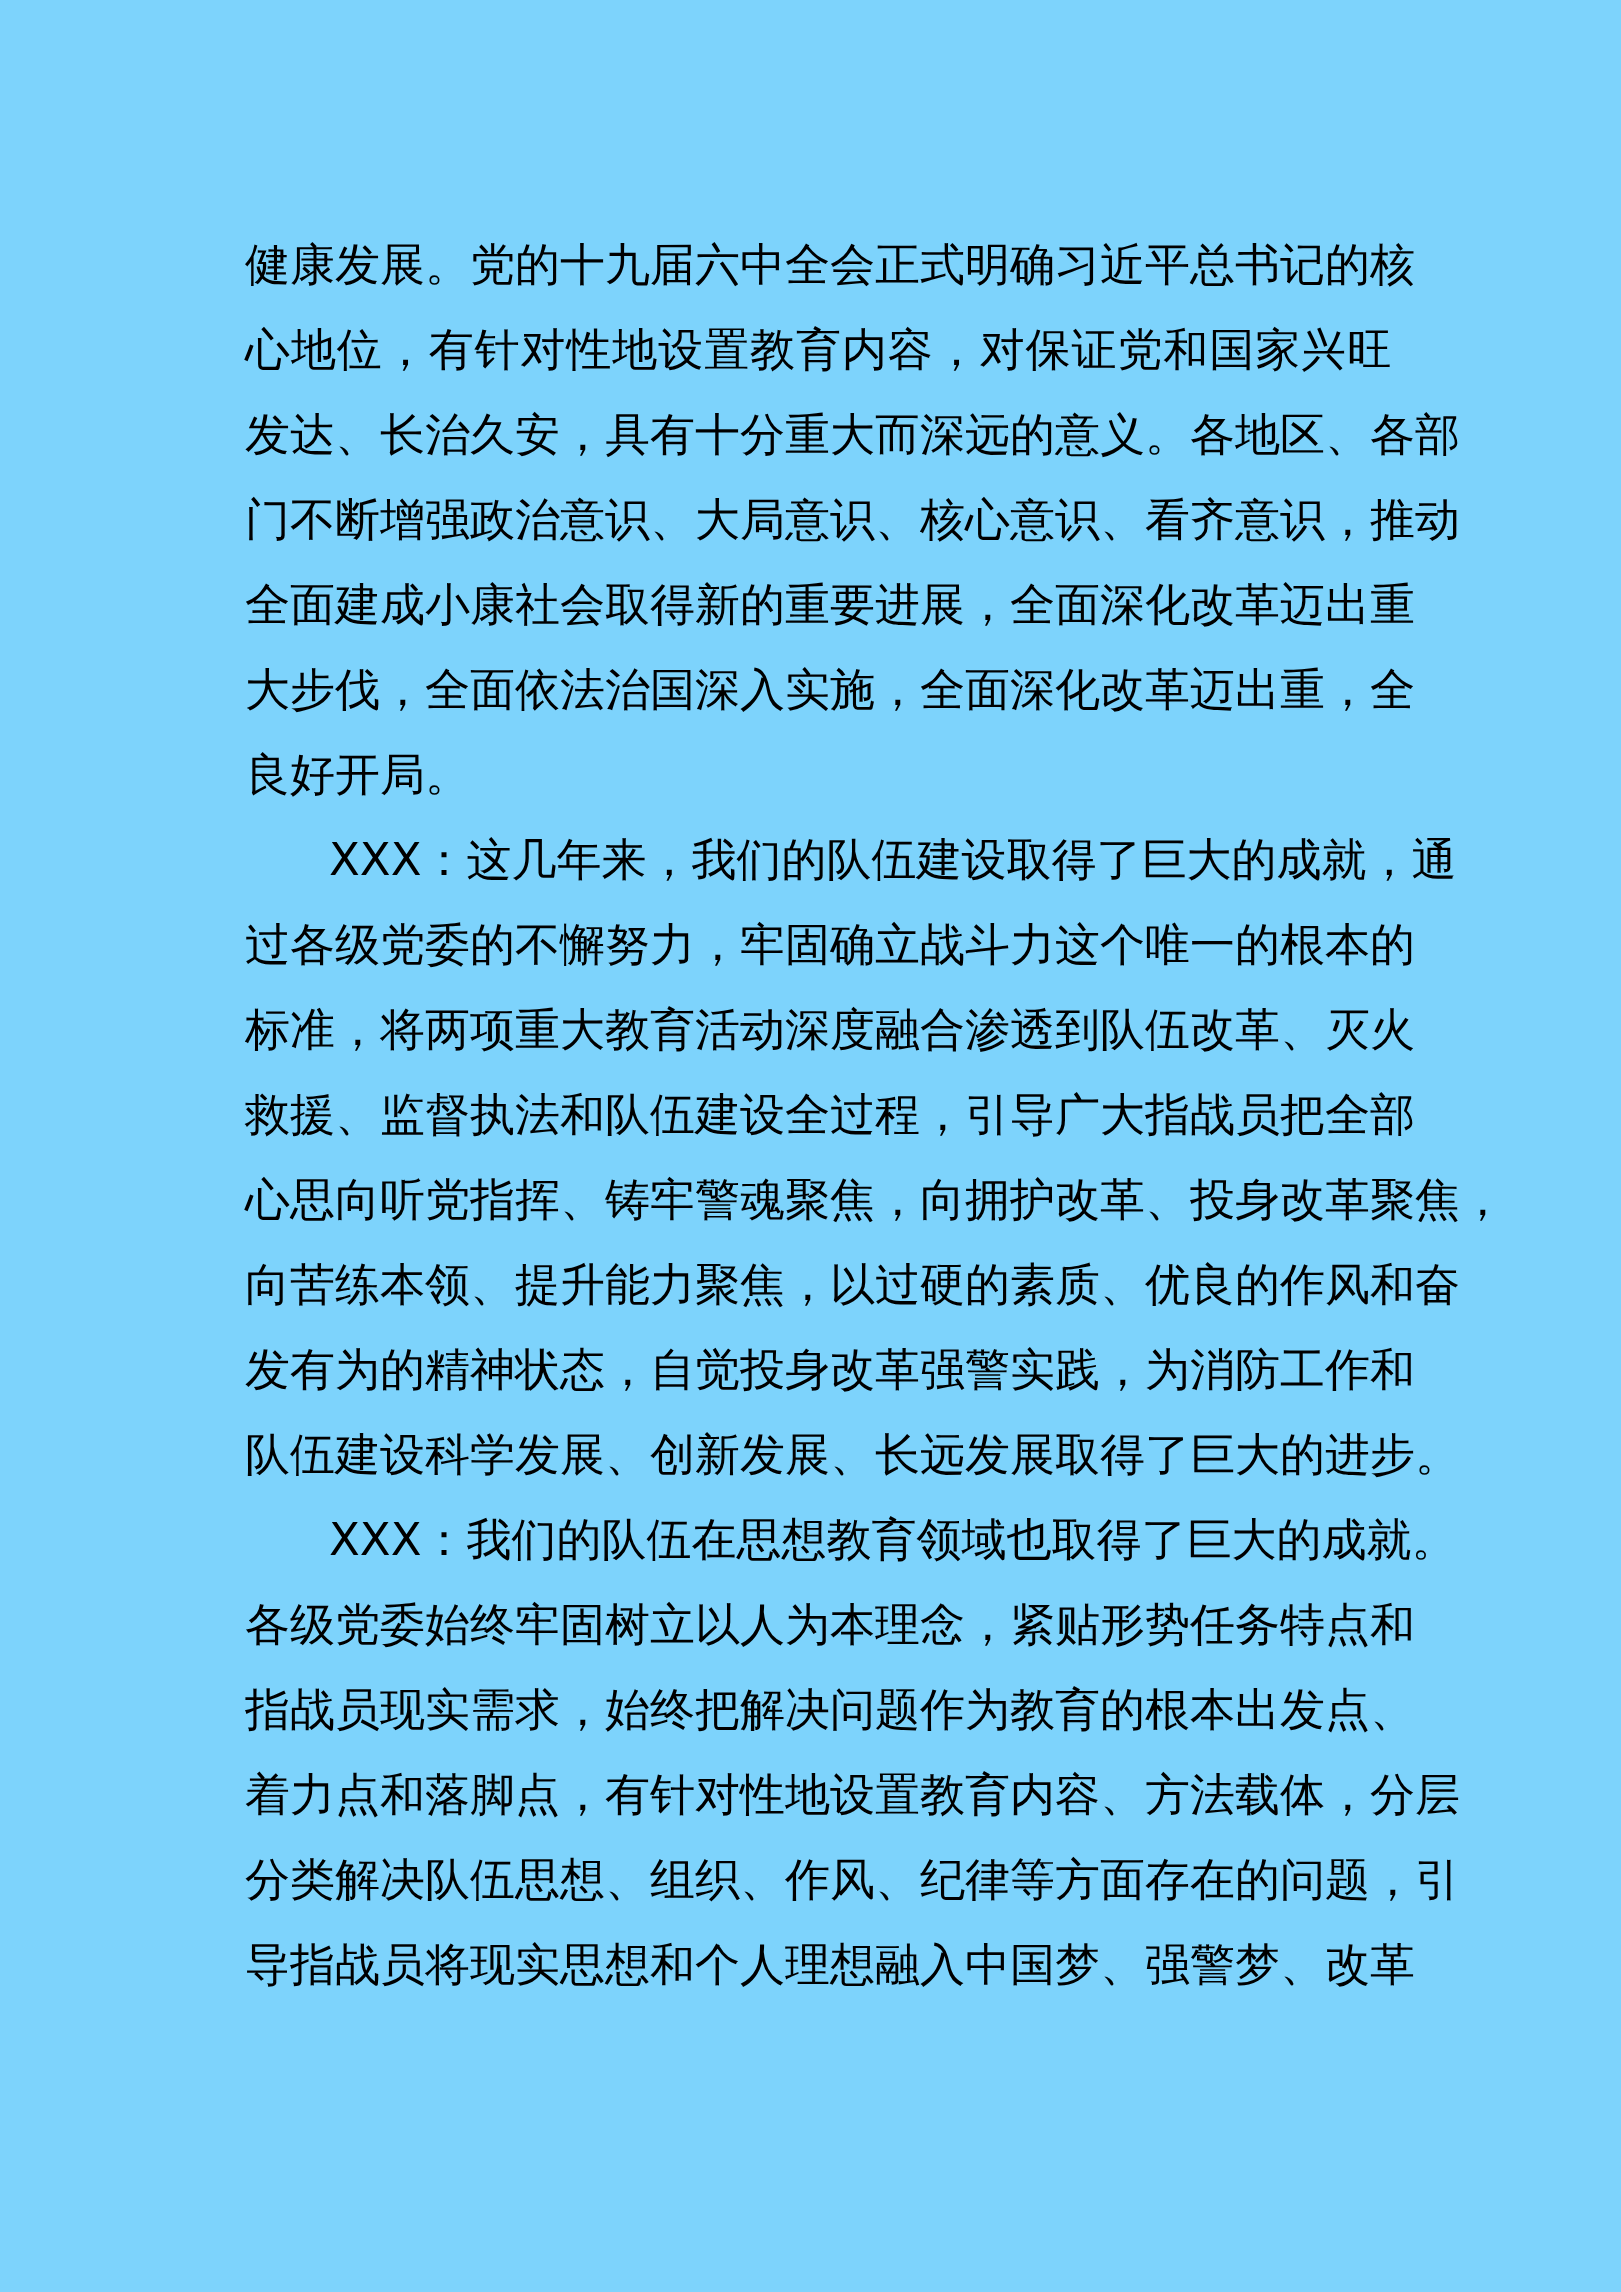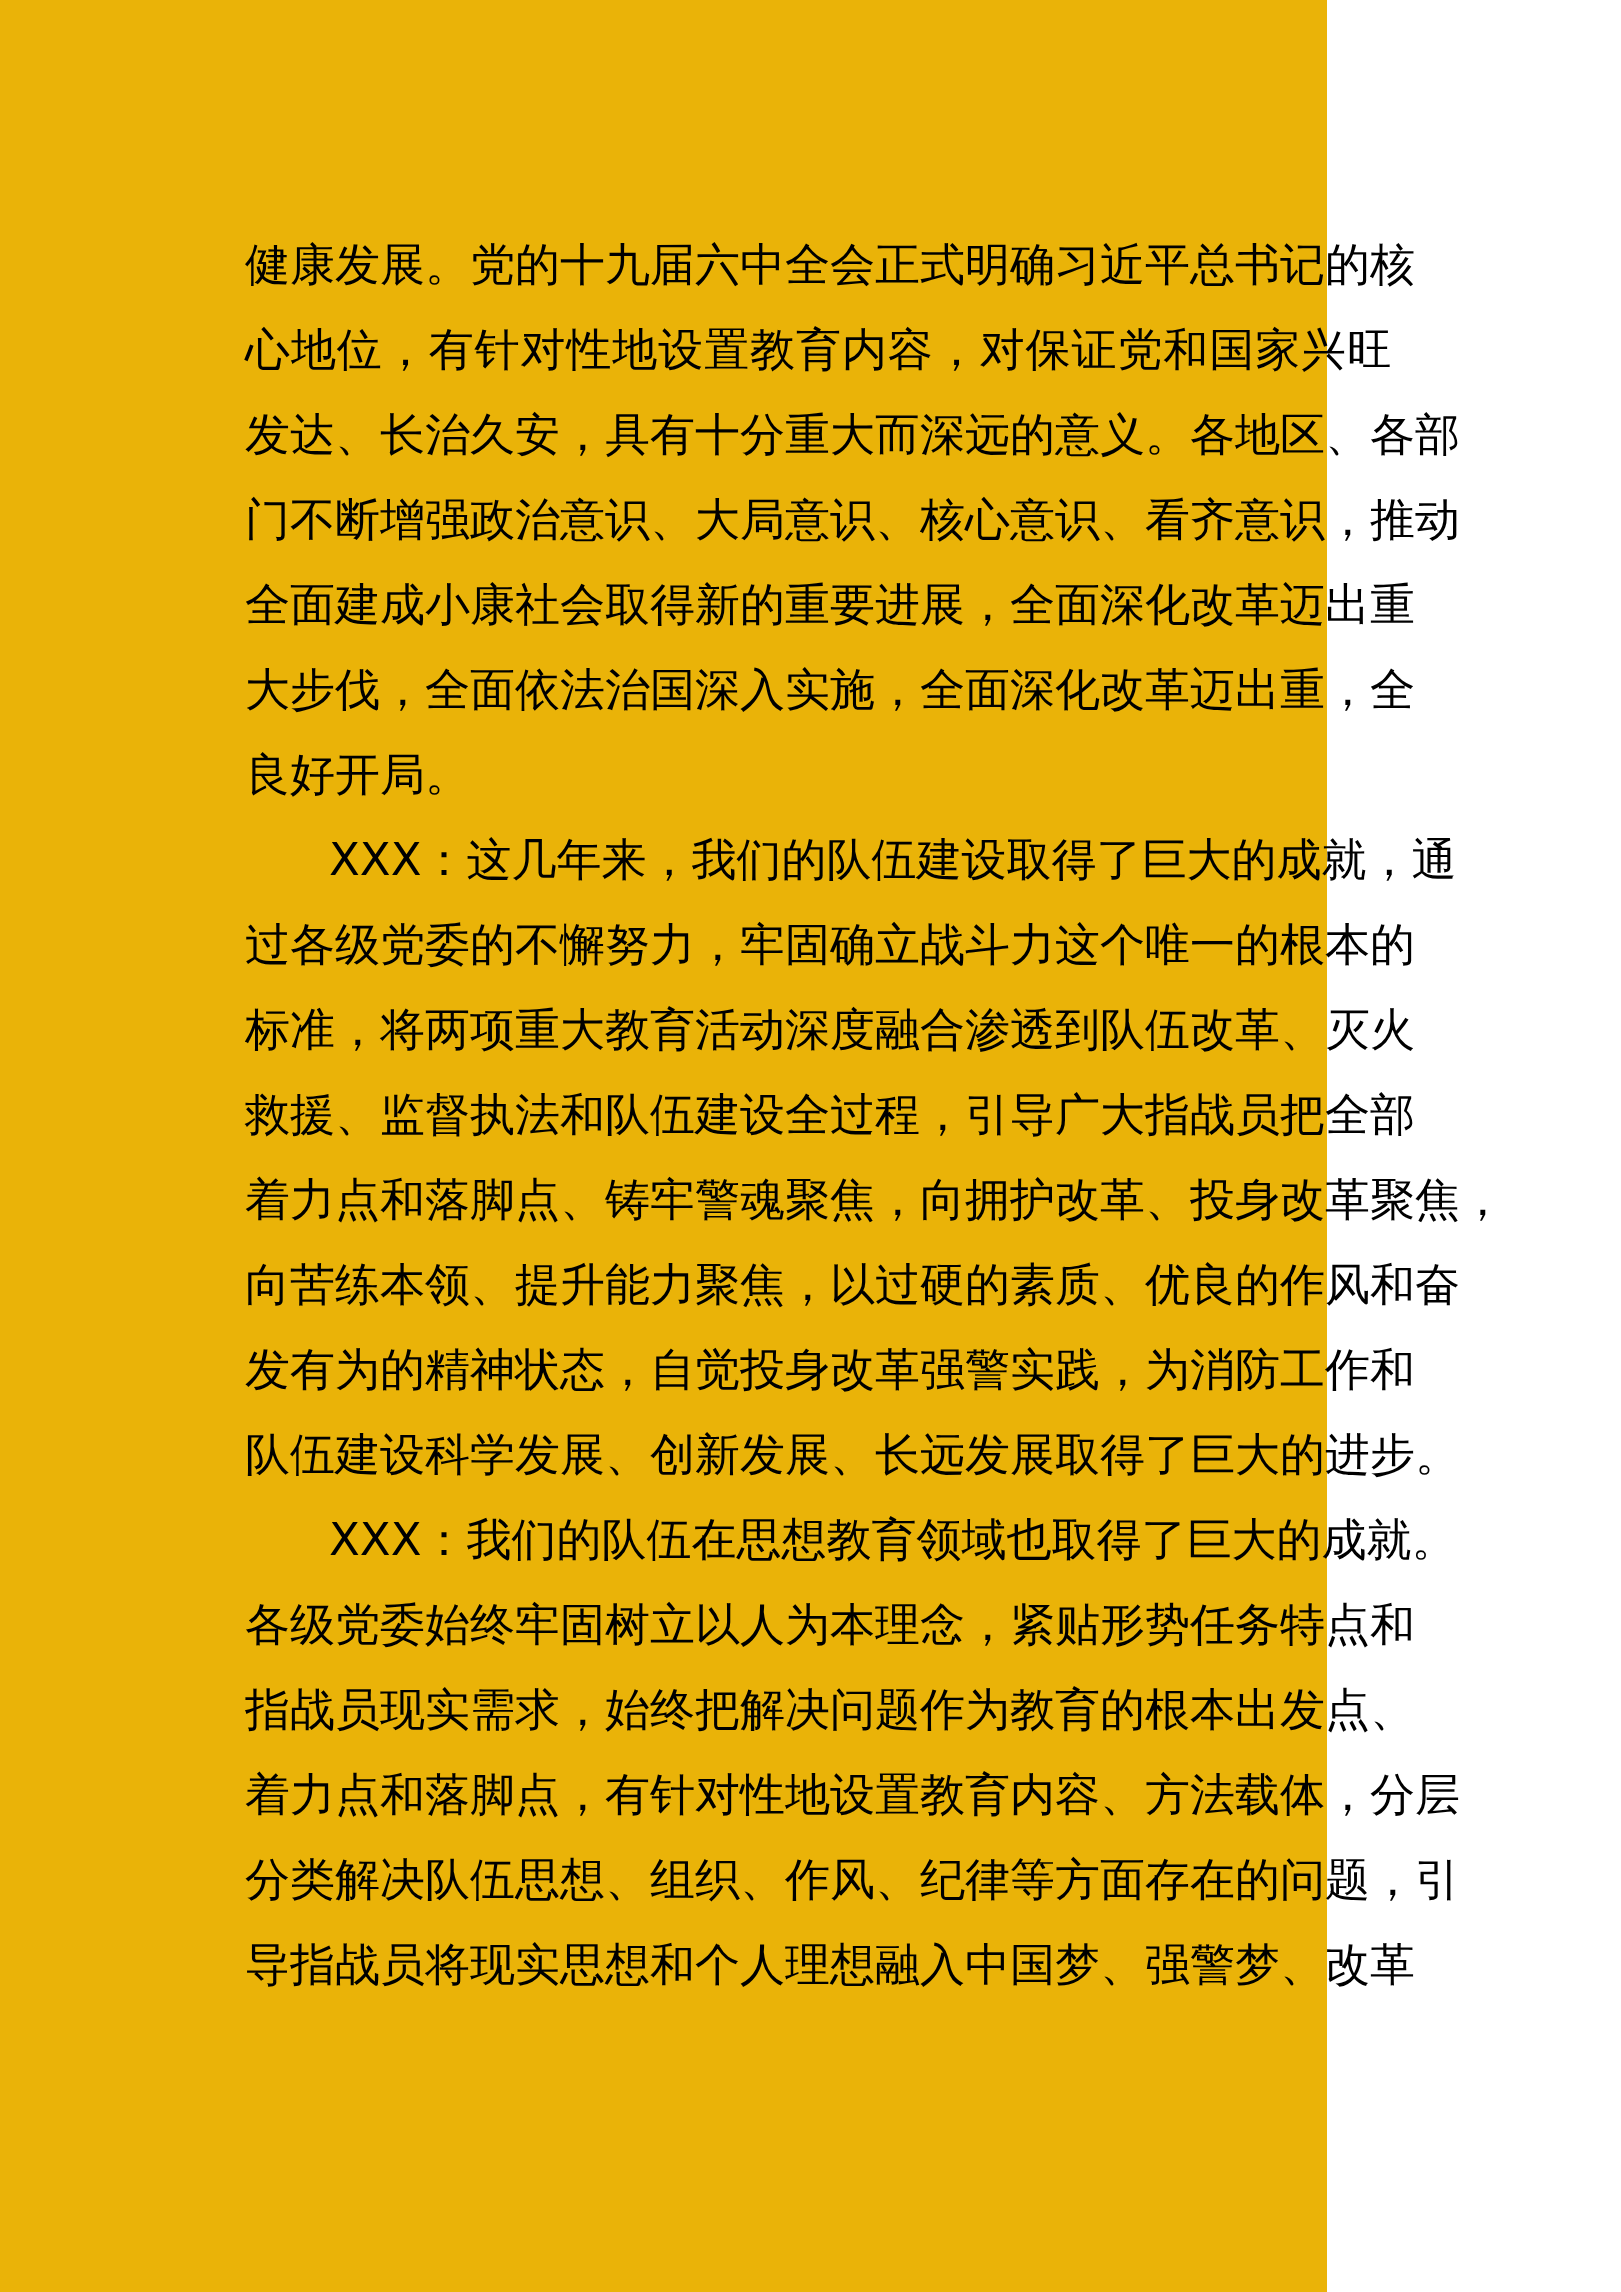--- a/index.html
+++ b/index.html
@@ -12,23 +12,23 @@
       height: 2293px;
       position: relative;
       overflow: hidden;
       font-family: "DejaVu Sans", "Liberation Sans", sans-serif;
       color: #000000;
     }
     .page {
       position: absolute;
       left: 0;
       top: 0;
-      width: 1327px;
+      width: 1621px;
       height: 2293px;
-      background: #eab308;
+      background: #7dd3fc;
     }
     .text-block {
       position: absolute;
       left: 245px;
       top: 222px;
       width: 1147px;
     }
     .line {
       display: block;
       height: 85px;
@@ -60,21 +60,21 @@
       <span class="line">全面建成小康社会取得新的重要进展，全面深化改革迈出重</span>
       <span class="line">大步伐，全面依法治国深入实施，全面深化改革迈出重，全</span>
       <span class="line last">良好开局。</span>
     </div>
 
     <div>
       <span class="line indent">XXX：这几年来，我们的队伍建设取得了巨大的成就，通</span>
       <span class="line">过各级党委的不懈努力，牢固确立战斗力这个唯一的根本的</span>
       <span class="line">标准，将两项重大教育活动深度融合渗透到队伍改革、灭火</span>
       <span class="line">救援、监督执法和队伍建设全过程，引导广大指战员把全部</span>
-      <span class="line">着力点和落脚点、铸牢警魂聚焦，向拥护改革、投身改革聚焦，</span>
+      <span class="line">心思向听党指挥、铸牢警魂聚焦，向拥护改革、投身改革聚焦，</span>
       <span class="line">向苦练本领、提升能力聚焦，以过硬的素质、优良的作风和奋</span>
       <span class="line">发有为的精神状态，自觉投身改革强警实践，为消防工作和</span>
       <span class="line last">队伍建设科学发展、创新发展、长远发展取得了巨大的进步。</span>
     </div>
 
     <div>
       <span class="line indent">XXX：我们的队伍在思想教育领域也取得了巨大的成就。</span>
       <span class="line">各级党委始终牢固树立以人为本理念，紧贴形势任务特点和</span>
       <span class="line">指战员现实需求，始终把解决问题作为教育的根本出发点、</span>
       <span class="line">着力点和落脚点，有针对性地设置教育内容、方法载体，分层</span>

